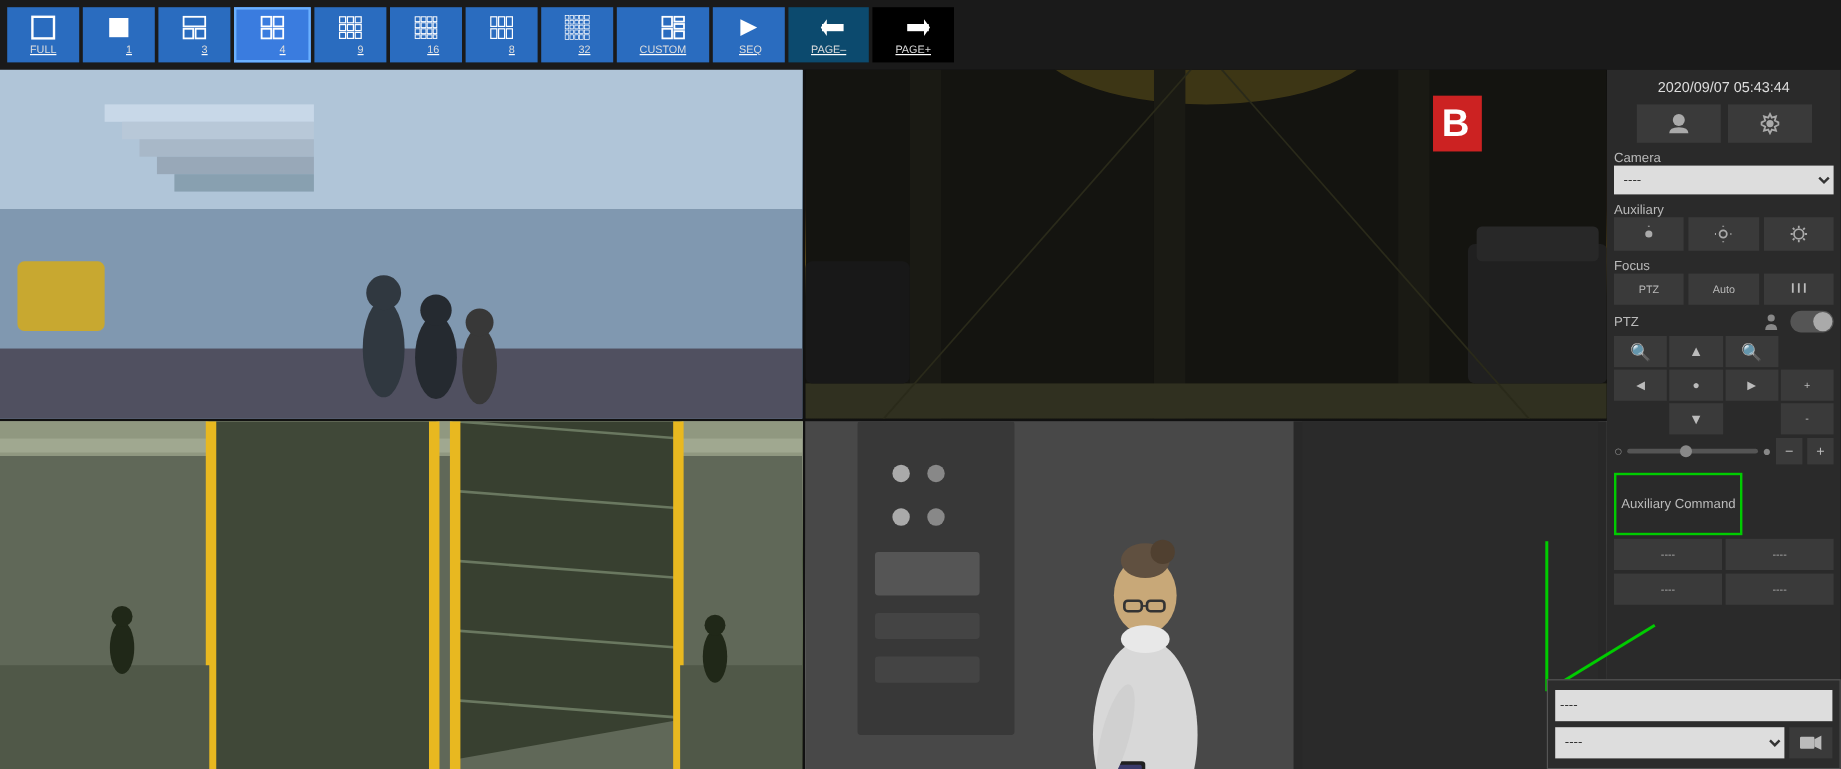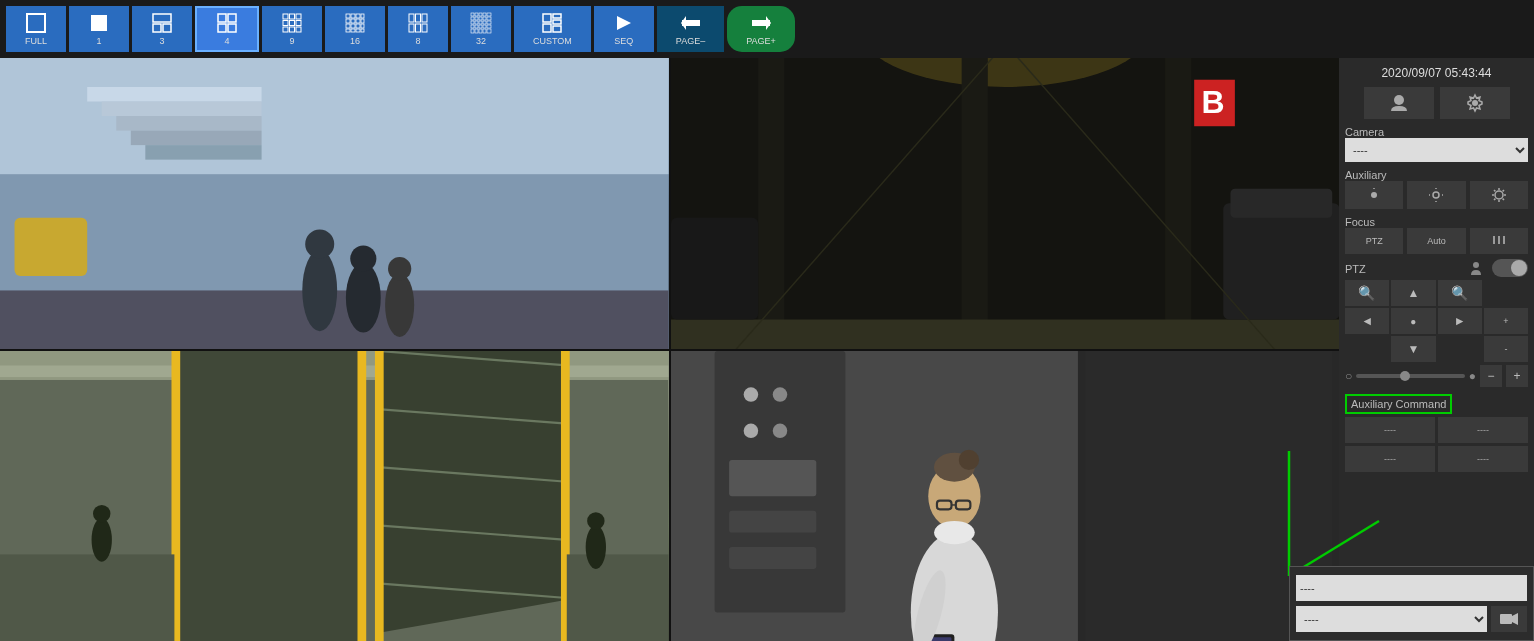--- a/index.html
+++ b/index.html
@@ -14,27 +14,28 @@
       color: #ccc;
     }
 
     .toolbar-btn {
       background: #2a6cbf;
       border: none;
       color: white;
       cursor: pointer;
       display: flex;
       flex-direction: column;
-      align-items: center;
+      align-items: flex-end;
       justify-content: center;
       font-size: 10px;
       min-width: 44px;
       height: 46px;
       padding: 2px 19px;
       gap: 2px;
+      text-decoration: underline;
     }
 
     .toolbar-btn.active {
       background: #3a7cdf;
       border: 2px solid #6ab0ff;
     }
 
     .toolbar-btn svg {
       width: 22px;
       height: 22px;
@@ -478,21 +479,21 @@
     </button>
 
     <button class="toolbar-btn" style="min-width:58px; background: #0c4a6e;">
       <svg viewBox="0 0 22 22" fill="white" width="22" height="22">
         <rect x="2" y="8" width="18" height="6"></rect>
         <polygon points="6,4 6,18 1,11"></polygon>
       </svg>
       <span class="toolbar-btn-label">PAGE–</span>
     </button>
 
-    <button class="toolbar-btn" style="min-width:58px; background: #15803d; border-radius: 15px;">
+    <button class="toolbar-btn" style="min-width:58px; background: #000000;">
       <svg viewBox="0 0 22 22" fill="white" width="22" height="22">
         <rect x="2" y="8" width="18" height="6"></rect>
         <polygon points="16,4 16,18 21,11"></polygon>
       </svg>
       <span class="toolbar-btn-label">PAGE+</span>
     </button>
   </div>
 
   <div id="content-area">
 
@@ -745,21 +746,21 @@
           <div class="mini-slider">
             <div class="mini-slider-knob"></div>
           </div>
           <span class="slider-icon">●</span>
           <button class="slider-btn">−</button>
           <button class="slider-btn">+</button>
         </div>
       </div>
 
       <div style="margin-top:2px;">
-        <div style="border: 2px solid #00cc00; padding: 2px 4px; display:inline-block;">
+        <div style="border: 2px solid #00cc00; padding: 18px 4px; display:inline-block;">
           <span class="sidebar-section-label">Auxiliary Command</span>
         </div>
         <div class="aux-buttons" style="margin-top:3px;">
           <button class="aux-btn" style="font-size:9px;">----</button>
           <button class="aux-btn" style="font-size:9px;">----</button>
           <button class="aux-btn" style="font-size:9px;">----</button>
           <button class="aux-btn" style="font-size:9px;">----</button>
         </div>
       </div>
 

